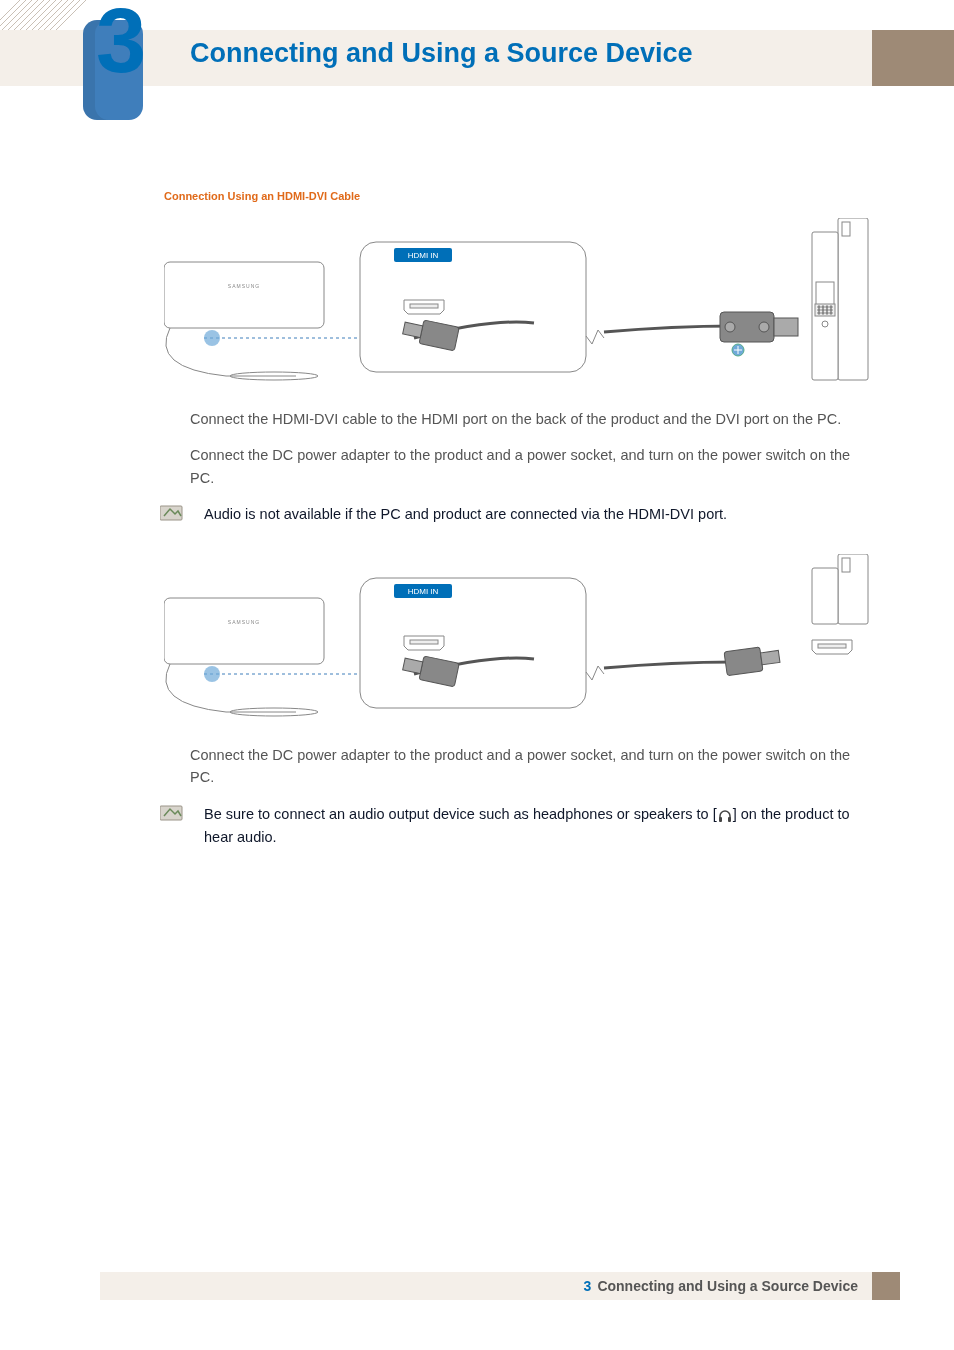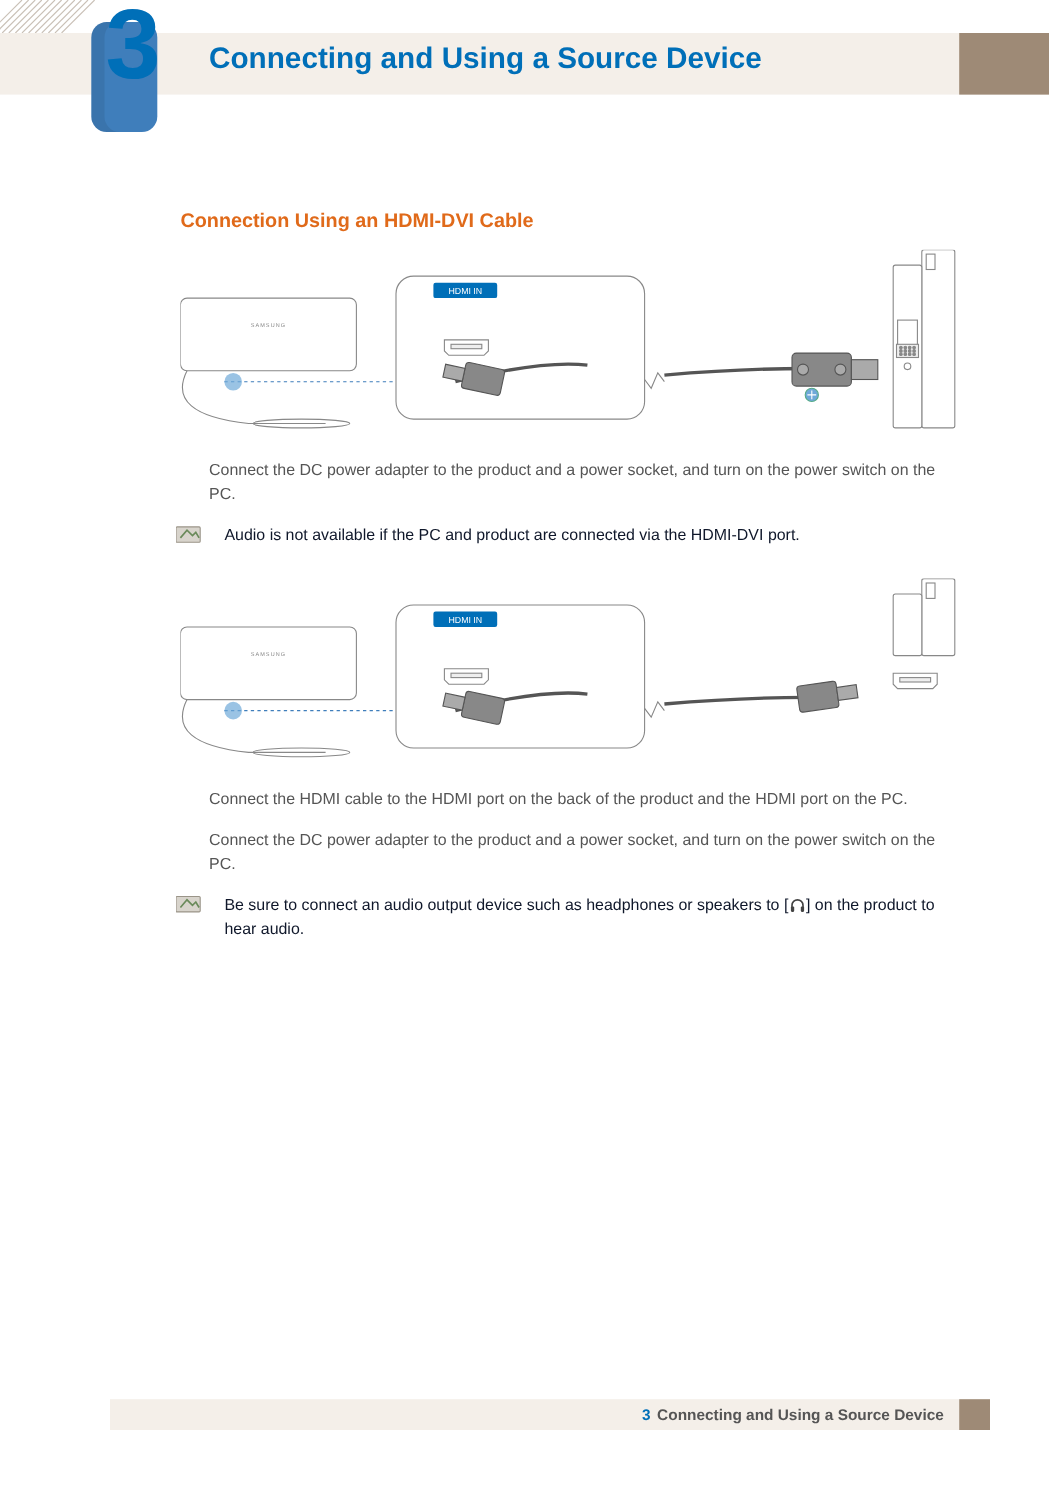--- a/index.html
+++ b/index.html
@@ -75,21 +75,21 @@
   
   .content {
     position: absolute;
     top: 190px;
     left: 164px;
     right: 82px;
   }
 
   .section-heading {
     color: #e06a1a;
-    font-size: 18px;
+    font-size: 11px;
     font-weight: 600;
     margin-bottom: 16px;
   }
 
   .diagram {
     width: 706px;
     height: 170px;
     margin-bottom: 20px;
   }
 
@@ -250,20 +250,21 @@
             <circle cx="16" cy="6" r="1.2" fill="#888"></circle>
           <circle cx="4" cy="9" r="1.2" fill="#888"></circle>
             <circle cx="8" cy="9" r="1.2" fill="#888"></circle>
             <circle cx="12" cy="9" r="1.2" fill="#888"></circle>
             <circle cx="16" cy="9" r="1.2" fill="#888"></circle>
         </g>
       </g>
     </svg>
   </div>
 
+  <div class="step">Connect the HDMI-DVI cable to the HDMI port on the back of the product and the DVI port on the PC.</div>
   <div class="step">Connect the DC power adapter to the product and a power socket, and turn on the power switch on the PC.</div>
 
   <div class="note-row">
     <span class="note-icon">
       <svg width="24" height="18">
         <rect x="0" y="2" width="22" height="14" rx="1" fill="#d8d4cc" stroke="#9a9488"></rect>
         <path d="M4 12 l6 -7 l5 5 l3 -3 l3 5" stroke="#6a8a5a" fill="none" stroke-width="1.5"></path>
       </svg>
     </span>
     <div class="note-text">Audio is not available if the PC and product are connected via the HDMI-DVI port.</div>
@@ -312,21 +313,20 @@
       </g>
 
       <g transform="translate(648,0)" stroke="#888" fill="#fff">
         <rect x="26" y="0" width="30" height="70" rx="2"></rect>
         <rect x="0" y="14" width="26" height="56" rx="2"></rect>
         <rect x="30" y="4" width="8" height="14"></rect>
       </g>
     </svg>
   </div>
 
-  <div class="step">Connect the HDMI cable to the HDMI port on the back of the product and the HDMI port on the PC.</div>
   <div class="step">Connect the DC power adapter to the product and a power socket, and turn on the power switch on the PC.</div>
 
   <div class="note-row">
     <span class="note-icon">
       <svg width="24" height="18">
         <rect x="0" y="2" width="22" height="14" rx="1" fill="#d8d4cc" stroke="#9a9488"></rect>
         <path d="M4 12 l6 -7 l5 5 l3 -3 l3 5" stroke="#6a8a5a" fill="none" stroke-width="1.5"></path>
       </svg>
     </span>
     <div class="note-text">

